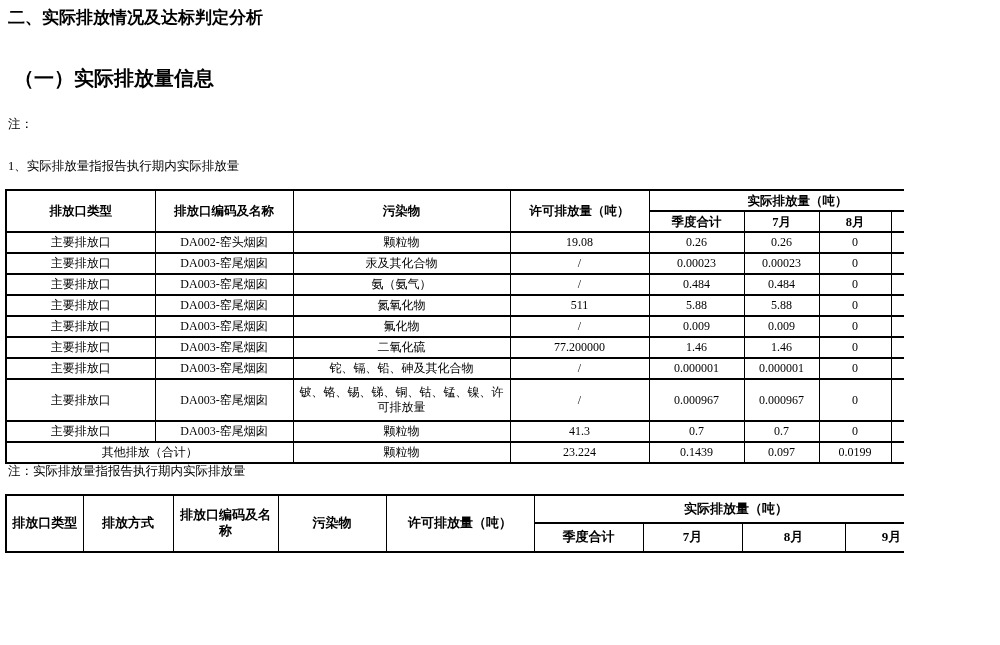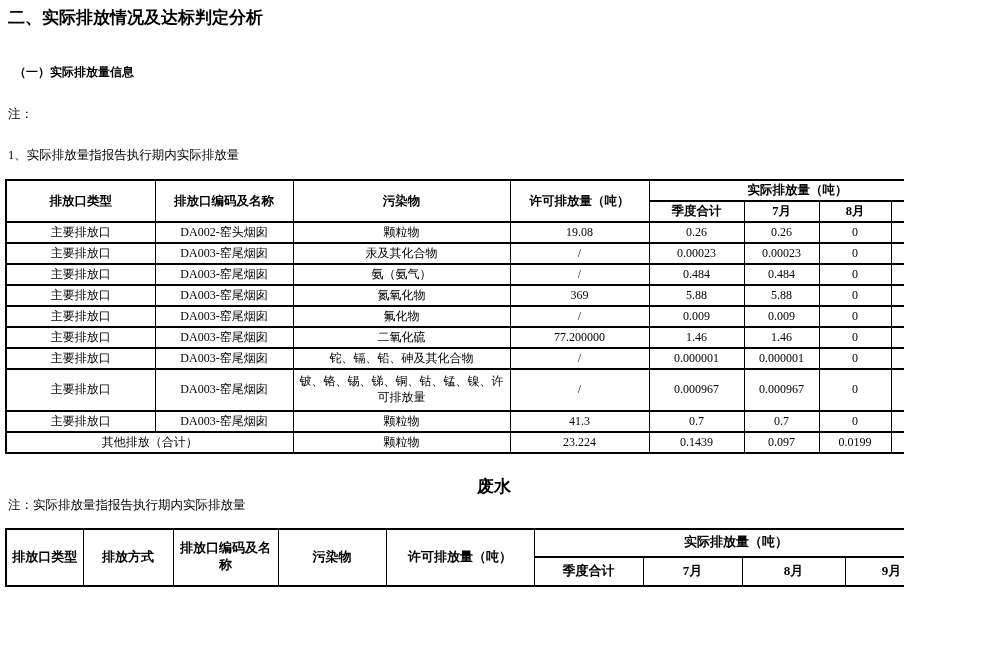--- a/index.html
+++ b/index.html
@@ -13,21 +13,21 @@
   .page { width: 904px; height: 645px; position: relative; overflow: hidden; }
 
   .doc-title {
     margin: 7px 0 0 8px;
     font-family: "Liberation Sans", sans-serif;
     font-weight: bold; font-size: 17px; line-height: 1.3;
   }
   .doc-subtitle {
     margin: 36px 0 0 14px;
     font-family: "Liberation Sans", sans-serif;
-    font-weight: bold; font-size: 12px; line-height: 1.3;
+    font-weight: bold; font-size: 20px; line-height: 1.3;
   }
   .center-heading {
     text-align: center;
     font-weight: bold; font-size: 17px; line-height: 1.3;
     width: 988px;
   }
   .gas-heading   { margin-top: 31px; }
   .water-heading { margin-top: 22px; }
 
   .note { font-size: 12.5px; line-height: 1.25; margin-left: 8px; }
@@ -136,21 +136,21 @@
         <td>0.484</td>
         <td>0.484</td>
         <td>0</td>
         <td>0</td>
         <td></td>
       </tr>
       <tr>
         <td>主要排放口</td>
         <td>DA003-窑尾烟囱</td>
         <td>氮氧化物</td>
-        <td>369</td>
+        <td>511</td>
         <td>5.88</td>
         <td>5.88</td>
         <td>0</td>
         <td>0</td>
         <td></td>
       </tr>
       <tr>
         <td>主要排放口</td>
         <td>DA003-窑尾烟囱</td>
         <td>氟化物</td>
@@ -211,21 +211,20 @@
         <td>23.224</td>
         <td>0.1439</td>
         <td>0.097</td>
         <td>0.0199</td>
         <td>0.023</td>
         <td></td>
       </tr>
     </tbody>
   </table>
 
-  <div class="center-heading water-heading">废水</div>
 
   <div class="note water-note">注：实际排放量指报告执行期内实际排放量</div>
 
   <table class="water-table">
     <colgroup>
       <col style="width:77px">
         <col style="width:90px">
         <col style="width:105px">
       <col style="width:108px">
         <col style="width:148px">

